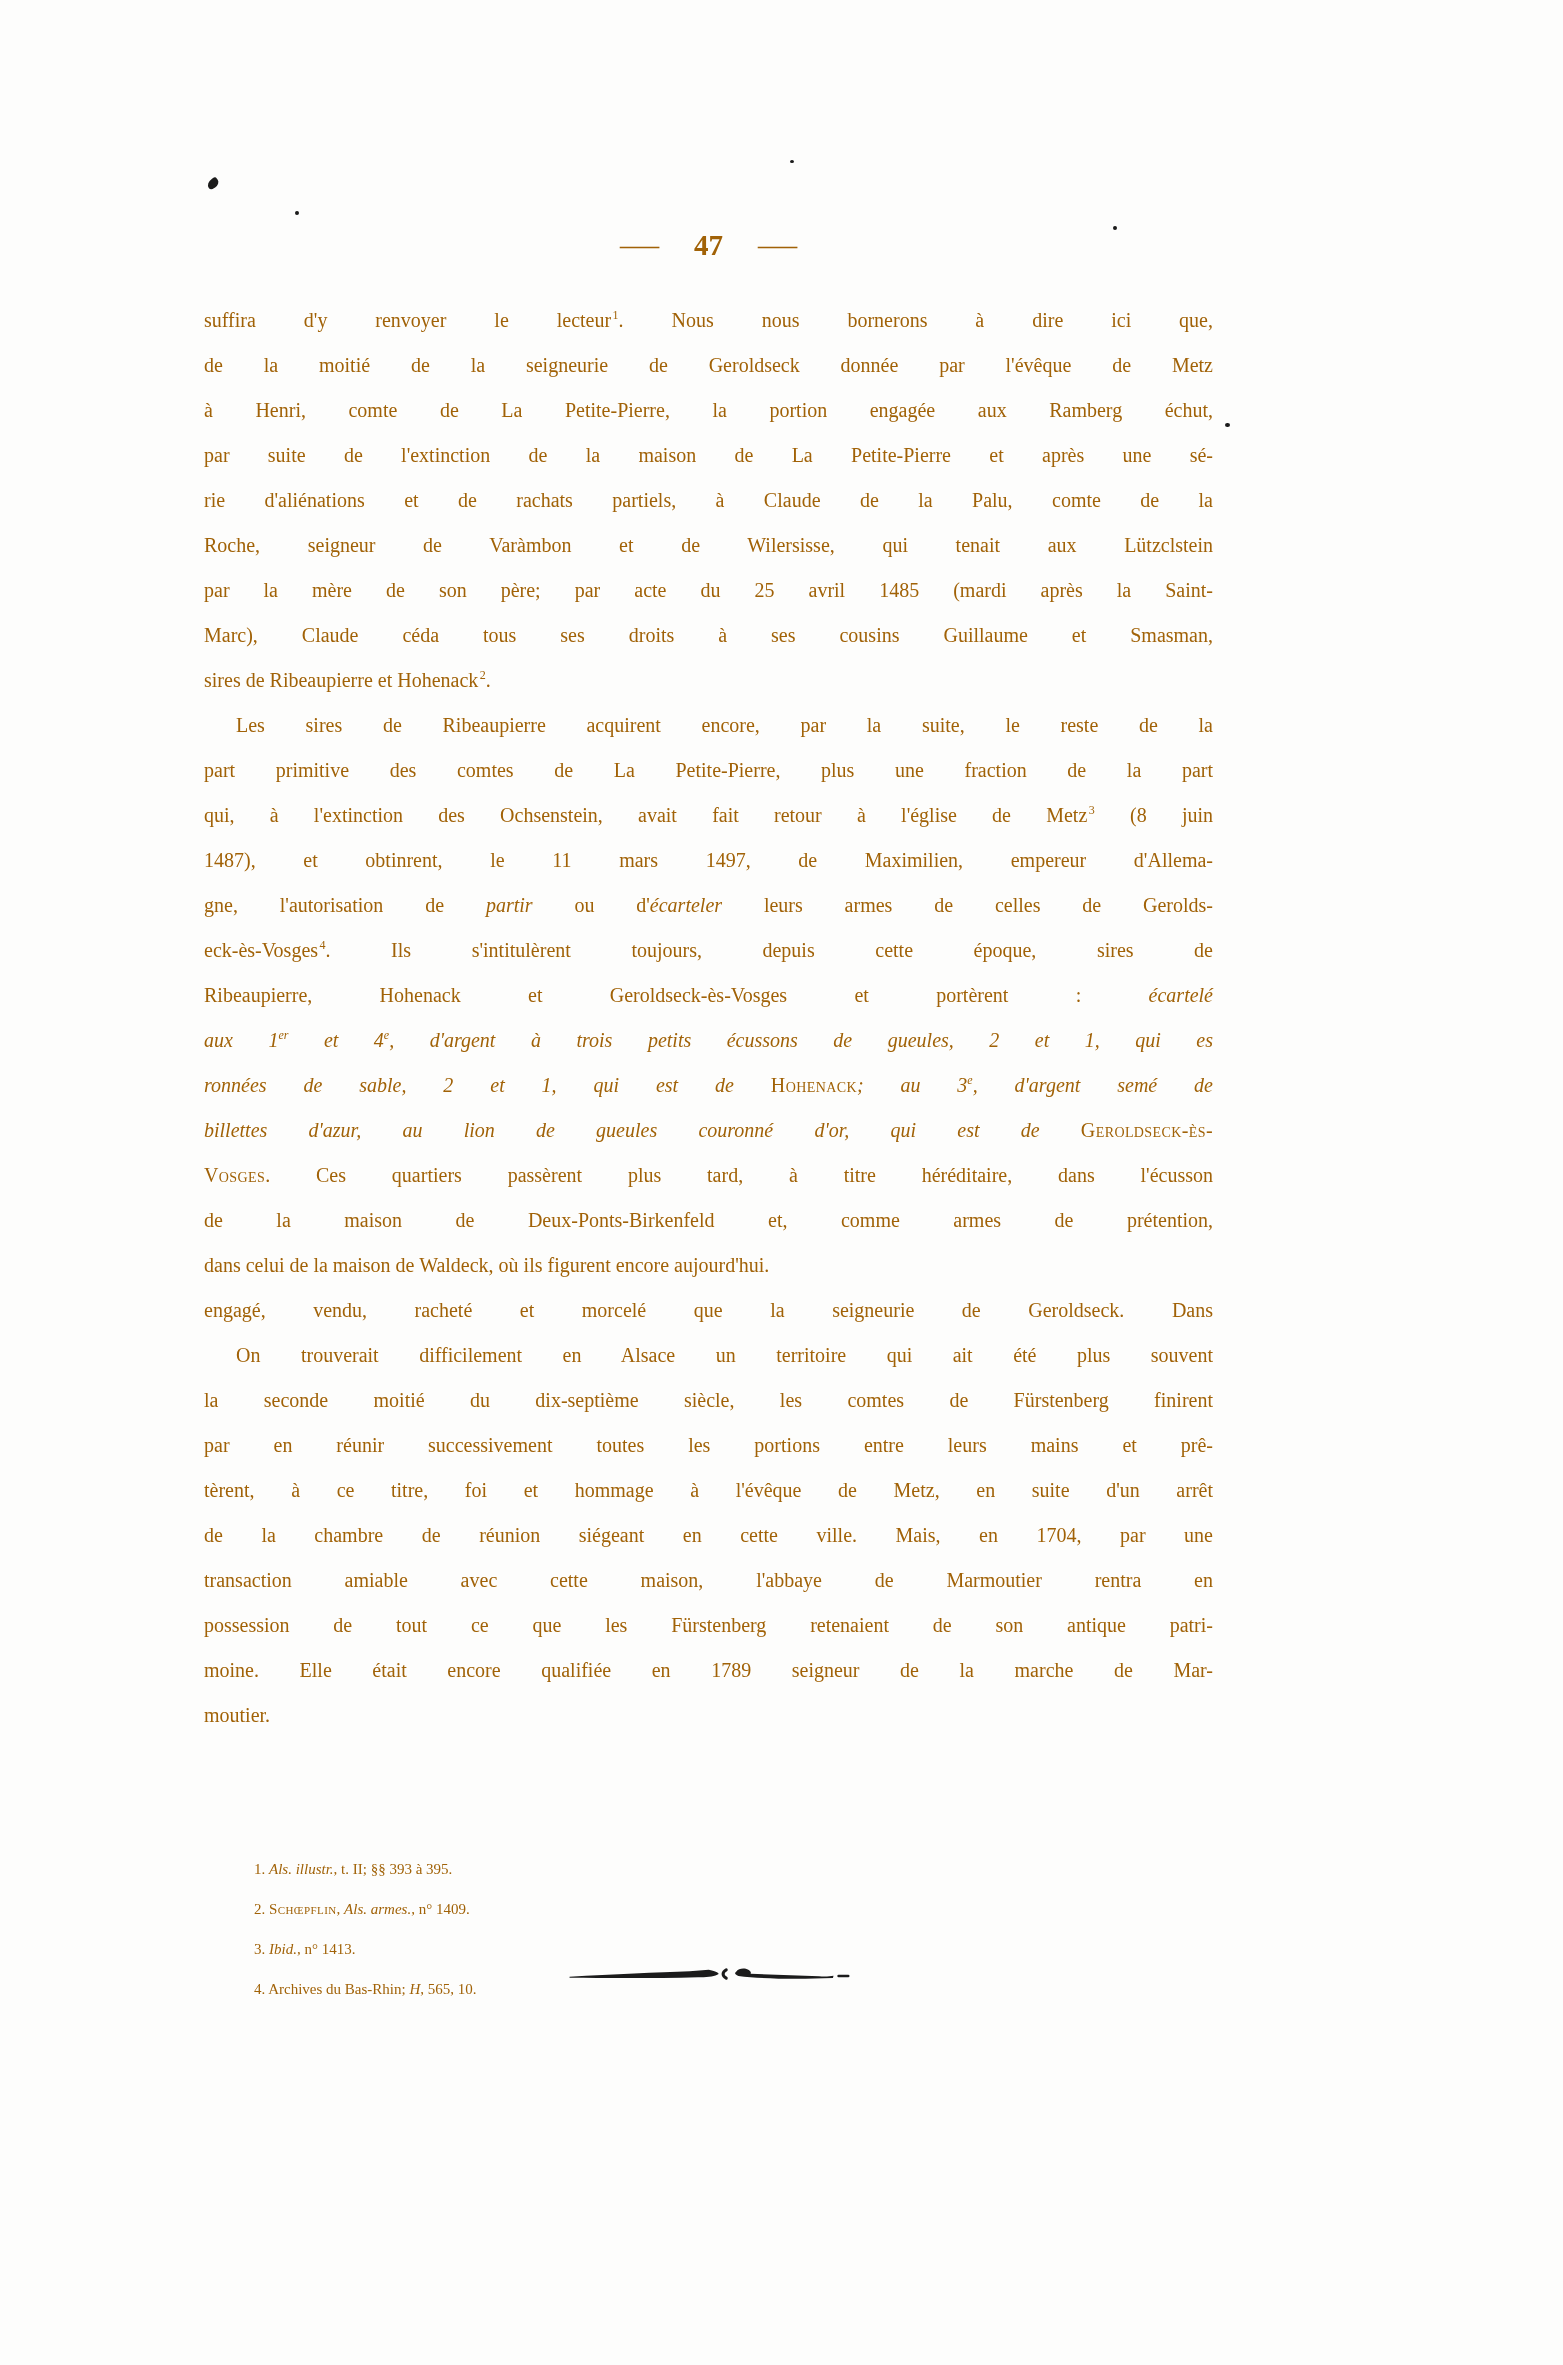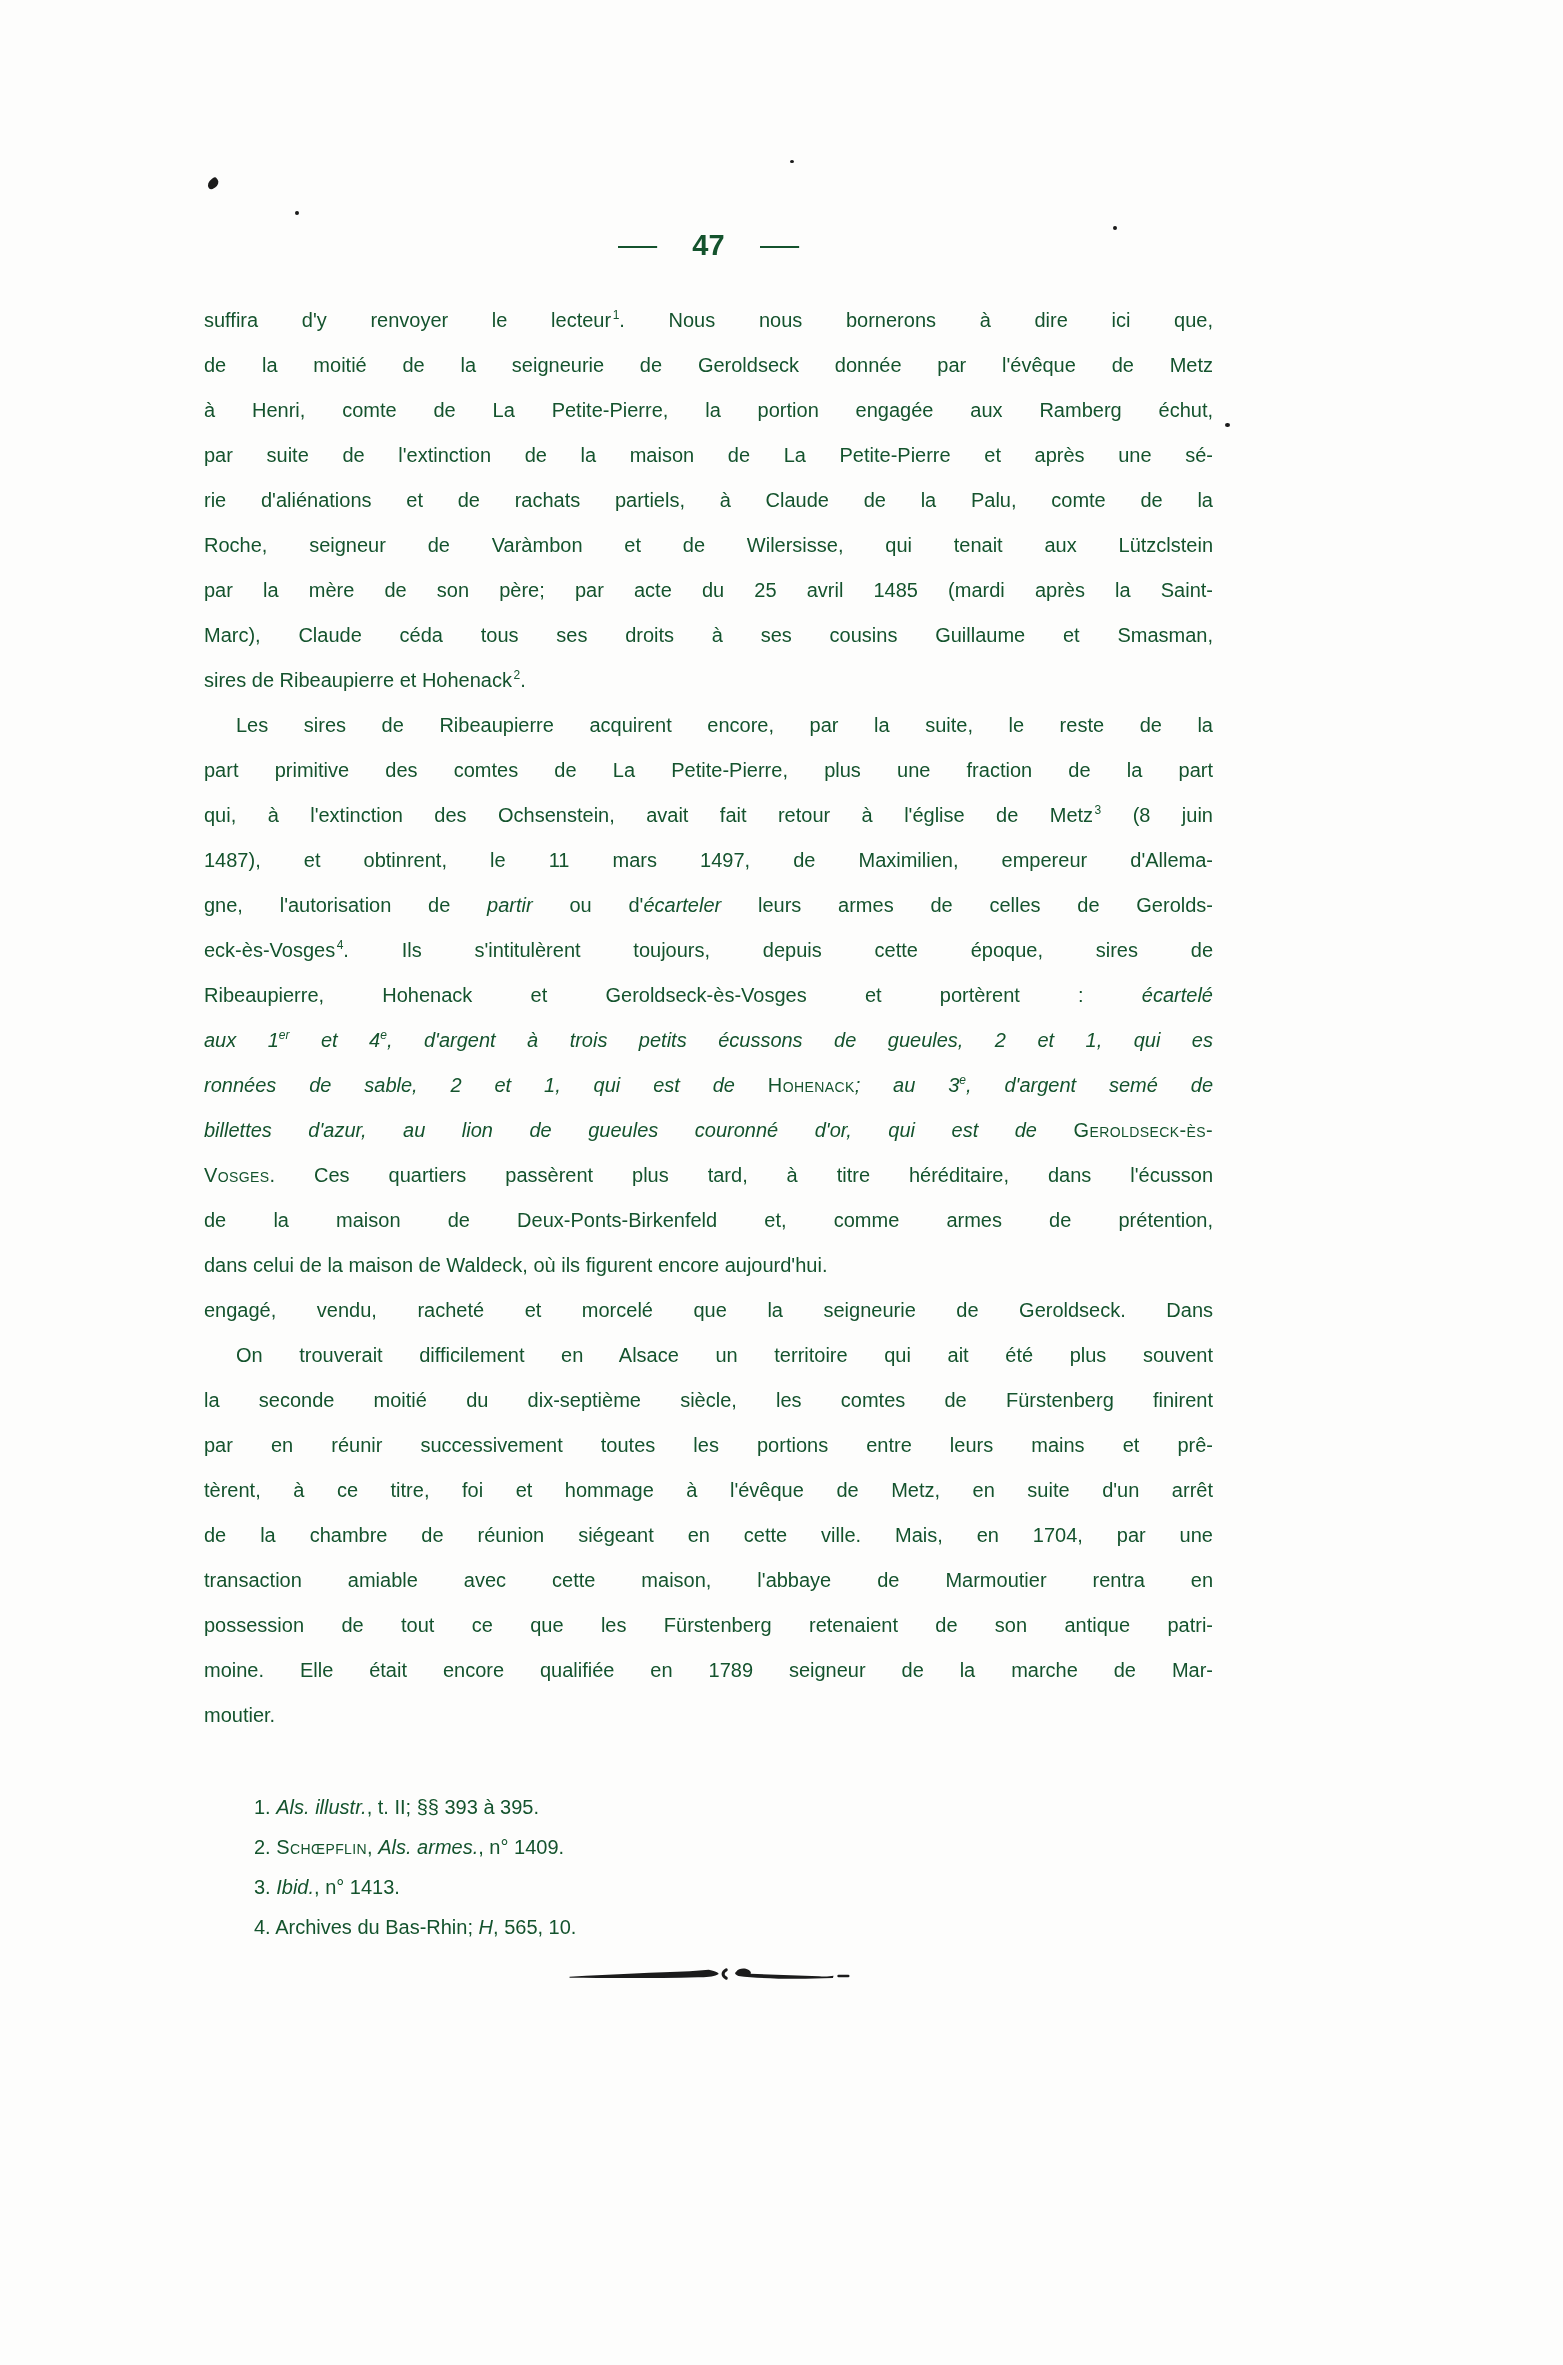--- a/index.html
+++ b/index.html
@@ -1,22 +1,22 @@
 <!DOCTYPE html>
 <html style="font-size:12px"><head>
 <meta charset="utf-8">
 <style>
   html,body{margin:0;padding:0;background:#ffffff;}
   .page{
     position:relative;
     width:1563px;
     height:2366px;
     background:#fdfdfc;
-    color:#14532d;
-    font-family:Liberation Sans, sans-serif;
+    color:#a16207;
+    font-family:Liberation Serif, serif;
     overflow:hidden;
   }
   .page-header{
     position:absolute;
     left:204px; top:229px; width:1009px;
     text-align:center;
     font-size:29px;
     line-height:33px;
     white-space:nowrap;
   }
@@ -37,22 +37,22 @@
   .line.end{text-align-last:left;}
   .line.indent{text-indent:32px;}
   .seg{ }
   .seg.n{font-style:normal;}
   .seg.i{font-style:italic;margin-top:36px;}
   .seg.sc{font-style:normal;font-variant:small-caps;letter-spacing:0.4px;}
   .seg.sup{vertical-align:super;font-size:0.60em;line-height:0;margin-left:1.5px;}
   .seg.isup{vertical-align:super;font-size:0.60em;line-height:0;font-style:italic;}
   .footnotes{
     position:absolute;
-    left:204px; top:1787px; width:1009px;
-    font-size:20px;
+    left:204px; top:1849px; width:1009px;
+    font-size:15px;
   }
   .footnote{
     line-height:40px;
     padding-left:50px;
     text-align:left;
   }
   .divider{
     position:absolute;
     left:568px; top:1964px;
     width:283px; height:23px;

